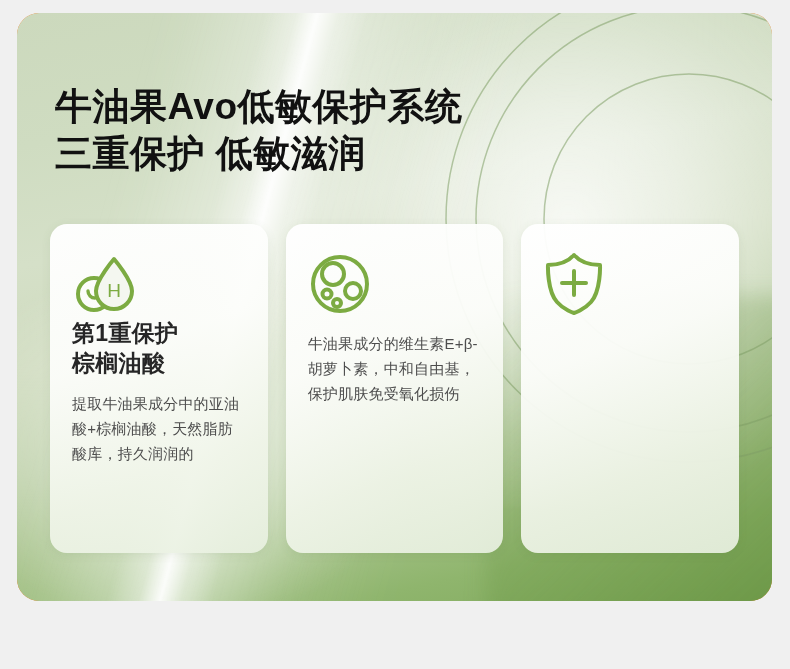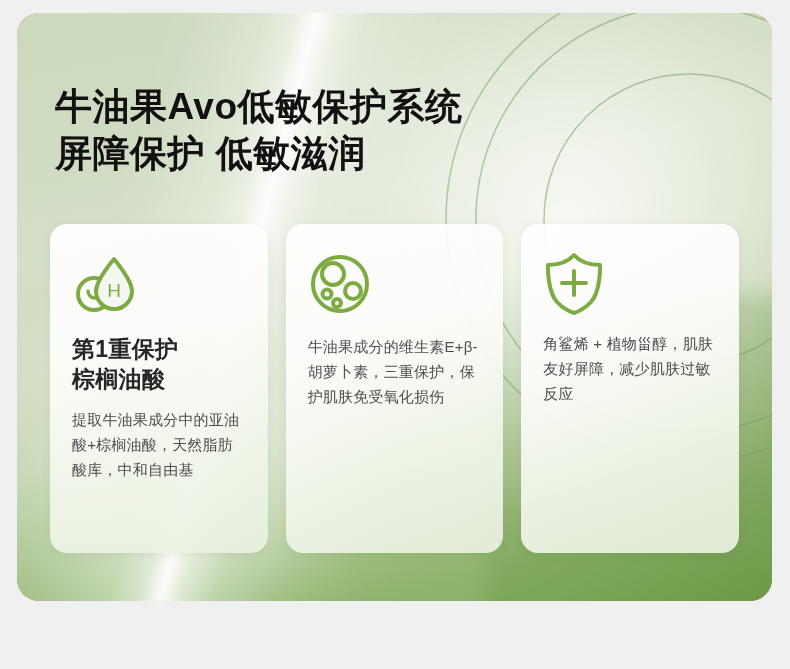--- a/index.html
+++ b/index.html
@@ -156,21 +156,21 @@
     box-shadow: 0 2px 10px rgba(90,120,70,0.10);
     padding: 26px 22px 0 22px;
     box-sizing: border-box;
   }
   .card-icon {
     height: 68px;
     display: flex;
     align-items: center;
   }
   .card-title {
-    margin-top: 16px;
+    margin-top: 0;
     color: #262626;
     font-size: 23px;
     line-height: 30px;
     font-weight: 700;
     letter-spacing: 0.3px;
   }
   .card-title .t-line { display: block; }
   .card-body {
     margin-top: 13px;
     color: #4d4d4d;
@@ -194,68 +194,67 @@
   <svg class="bg-rings" viewBox="0 0 755 588" preserveAspectRatio="none">
     <g fill="none" stroke="#7f9e66" stroke-opacity="0.55" stroke-width="1.5">
       <circle cx="672" cy="206" r="145"></circle>
       <circle cx="672" cy="206" r="213"></circle>
       <circle cx="672" cy="206" r="243"></circle>
     </g>
   </svg>
 
   <div id="headline">
     <span class="hl-line">牛油果Avo低敏保护系统</span>
-    <span class="hl-line">屏障保护 低敏滋润</span>
+    <span class="hl-line">三重保护 低敏滋润</span>
   </div>
 
   <div id="cards">
 
     <div class="card">
       <div class="card-icon">
         <svg width="66" height="62" viewBox="0 0 66 62">
           <g fill="none" stroke="#7cab42" stroke-width="4">
             <circle cx="22" cy="41" r="16"></circle>
             <path d="M16 38 a7 7 0 0 0 7 7" stroke-width="3.4" stroke-linecap="round"></path>
           </g>
           <path d="M42 6 C42 6 60 27 60 38 A18 18 0 0 1 24 38 C24 27 42 6 42 6 Z" fill="#f4f7f0" stroke="#7cab42" stroke-width="4" stroke-linejoin="round"></path>
           <text x="42" y="44" text-anchor="middle" font-family="Liberation Sans, sans-serif" font-size="19" fill="#7cab42">H</text>
         </svg>
       </div>
       <div class="card-title">
         <span class="t-line">第1重保护</span>
         <span class="t-line">棕榈油酸</span>
       </div>
-      <div class="card-body">提取牛油果成分中的亚油酸+棕榈油酸，天然脂肪酸库，中和自由基</div>
+      <div class="card-body">提取牛油果成分中的亚油酸+棕榈油酸，天然脂肪酸库，持久润润的</div>
     </div>
 
     <div class="card">
       <div class="card-icon">
         <svg width="64" height="62" viewBox="0 0 64 62">
           <g fill="none" stroke="#7cab42" stroke-width="4">
             <circle cx="32" cy="31" r="27"></circle>
             <circle cx="25" cy="21" r="11"></circle>
             <circle cx="45" cy="38" r="8"></circle>
             <circle cx="19" cy="41" r="4.5"></circle>
             <circle cx="29" cy="50" r="4"></circle>
           </g>
         </svg>
       </div>
       <div class="card-title">
       </div>
-      <div class="card-body">牛油果成分的维生素E+β-胡萝卜素，三重保护，保护肌肤免受氧化损伤</div>
+      <div class="card-body">牛油果成分的维生素E+β-胡萝卜素，中和自由基，保护肌肤免受氧化损伤</div>
     </div>
 
     <div class="card">
       <div class="card-icon">
         <svg width="62" height="66" viewBox="0 0 62 66">
           <path d="M31 4 C24 12 13 14 5 14 C5 14 4 40 14 51 C21 59 31 62 31 62
                    C31 62 41 59 48 51 C58 40 57 14 57 14 C49 14 38 12 31 4 Z" fill="none" stroke="#7cab42" stroke-width="4" stroke-linejoin="round"></path>
           <g stroke="#7cab42" stroke-width="4" stroke-linecap="round">
             <line x1="31" y1="20" x2="31" y2="44"></line>
             <line x1="19" y1="32" x2="43" y2="32"></line>
           </g>
         </svg>
       </div>
-      <div class="card-body">角鲨烯 + 植物甾醇，肌肤友好屏障，减少肌肤过敏反应</div>
     </div>
 
   </div>
 </div>
 
 </body></html>

